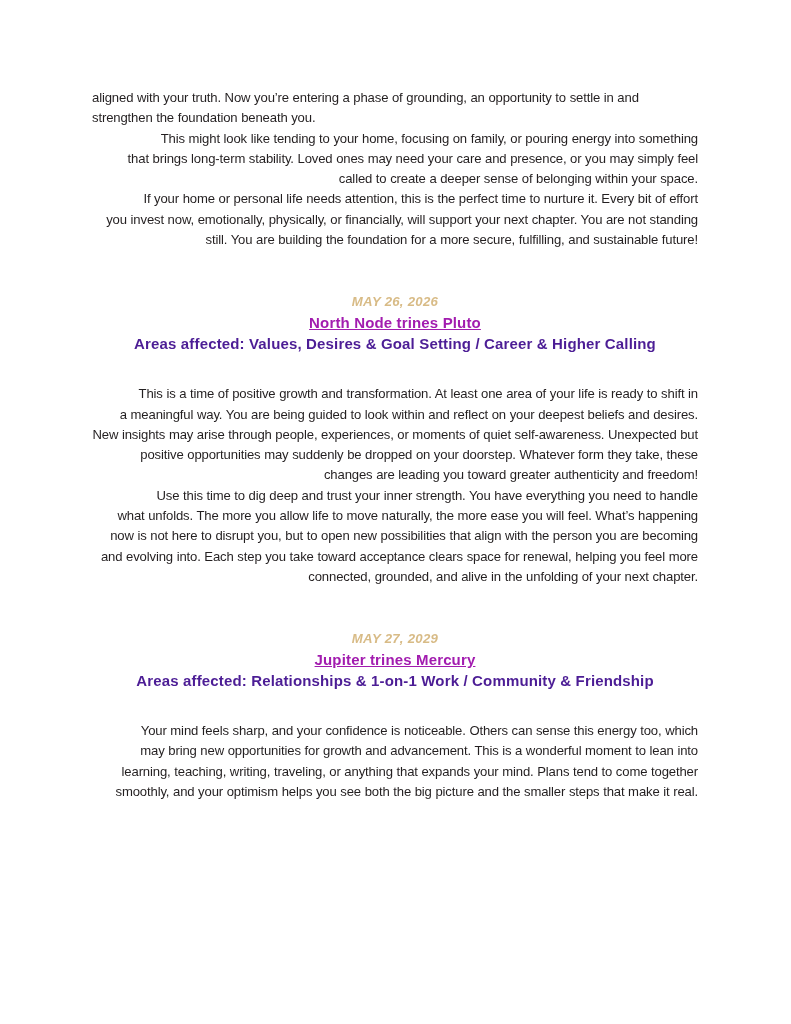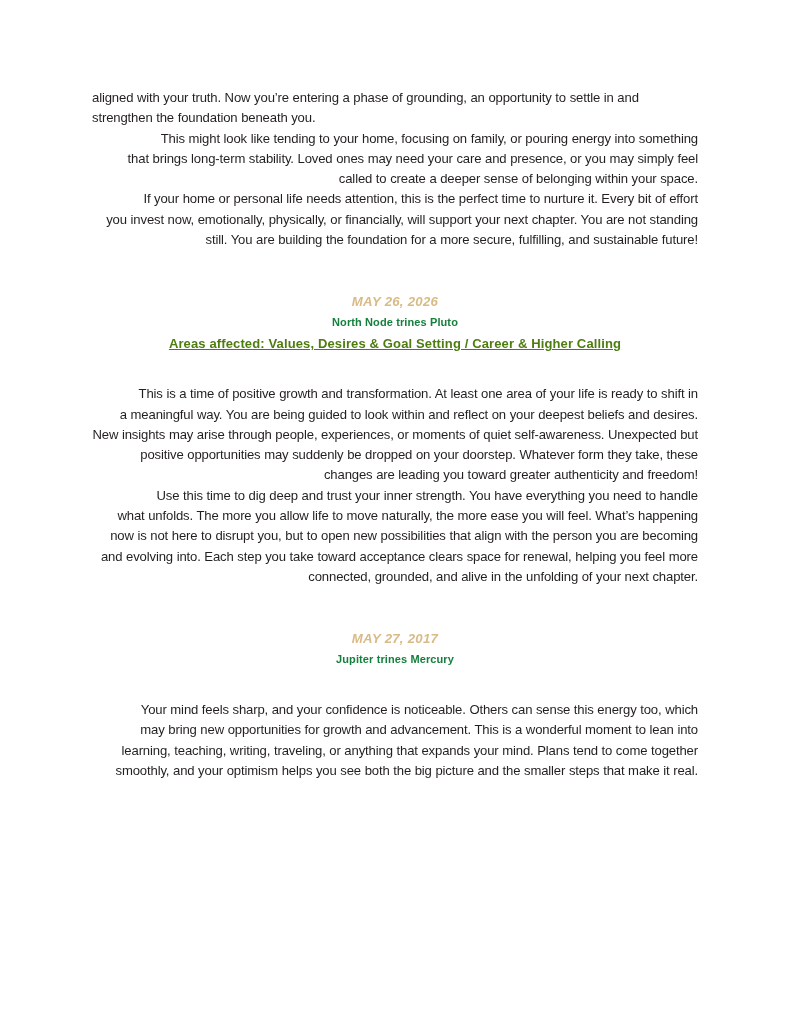--- a/index.html
+++ b/index.html
@@ -50,34 +50,34 @@
   }
   .heading-date {
     font-size: 13.2px;
     line-height: 21px;
     font-weight: bold;
     letter-spacing: 0.02em;
     color: #d8bb86;
     font-style: italic;
   }
   .heading-aspect {
-    font-size: 11px;
+    font-size: 15px;
     line-height: 21px;
     font-weight: bold;
     letter-spacing: 0.01em;
-    color: #15803d;
+    color: #a21caf;
+    text-decoration: underline;
   }
   .heading-areas {
-    font-size: 13px;
+    font-size: 15px;
     line-height: 21px;
     font-weight: bold;
     letter-spacing: 0.01em;
-    color: #4d7c0f;
+    color: #4c1d95;
     white-space: nowrap;
-    text-decoration: underline;
   }
 </style>
 </head>
 <body>
 
 <div class="page">
   <div class="doc-body">
 
     <p class="para">aligned with your truth. Now you’re entering a phase of grounding, an opportunity to settle in and strengthen the foundation beneath you.</p>
 
@@ -96,22 +96,23 @@
     <div class="spacer-1"></div>
     <div class="spacer-half"></div>
 
     <p class="para indent">This is a time of positive growth and transformation. At least one area of your life is ready to shift in a meaningful way. You are being guided to look within and reflect on your deepest beliefs and desires. New insights may arise through people, experiences, or moments of quiet self-awareness. Unexpected but positive opportunities may suddenly be dropped on your doorstep. Whatever form they take, these changes are leading you toward greater authenticity and freedom!</p>
 
     <p class="para indent">Use this time to dig deep and trust your inner strength. You have everything you need to handle what unfolds. The more you allow life to move naturally, the more ease you will feel. What’s happening now is not here to disrupt you, but to open new possibilities that align with the person you are becoming and evolving into. Each step you take toward acceptance clears space for renewal, helping you feel more connected, grounded, and alive in the unfolding of your next chapter.</p>
 
     <div class="spacer-2"></div>
 
     <div class="transit-heading">
-      <div class="heading-date">MAY 27, 2017</div>
+      <div class="heading-date">MAY 27, 2029</div>
       <div class="heading-aspect">Jupiter trines Mercury</div>
+      <div class="heading-areas">Areas affected: Relationships &amp; 1-on-1 Work / Community &amp; Friendship</div>
     </div>
 
     <div class="spacer-1"></div>
     <div class="spacer-half"></div>
 
 
     <p class="para indent">Your mind feels sharp, and your confidence is noticeable. Others can sense this energy too, which may bring new opportunities for growth and advancement. This is a wonderful moment to lean into learning, teaching, writing, traveling, or anything that expands your mind. Plans tend to come together smoothly, and your optimism helps you see both the big picture and the smaller steps that make it real.</p>
 
   </div>
 </div>

